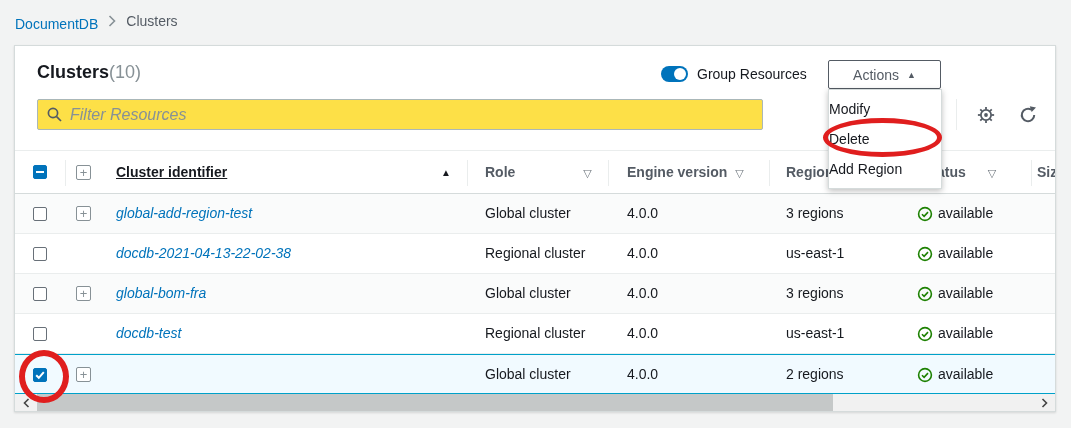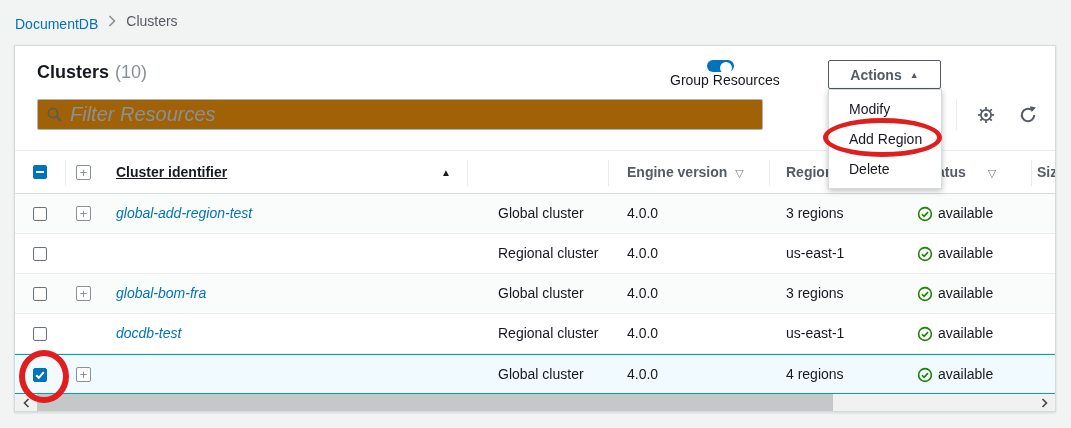--- a/index.html
+++ b/index.html
@@ -15,39 +15,39 @@
   .breadcrumb { position:absolute; left:15px; top:10px; display:flex; align-items:center; gap:10px; }
   .crumb-link { color:#0073bb; cursor:pointer;margin-top:6px; }
   .crumb-current { color:#545b64; }
   
   .card {
     position:absolute; left:14px; top:45px; width:1042px; height:367px;
     background:#fff; border:1px solid #d5dbdb; box-shadow:0 1px 2px rgba(0,0,0,.12);
     overflow:hidden;
   }
   .panel-title { font-size:18px; font-weight:bold; color:#16191f; }
-  .panel-count { font-size:18px; color:#879196; margin-left:6px; }
+  .panel-count { font-size:18px; color:#879196; }
   .title-row { position:absolute; left:22px; top:16px; }
   
-  .toggle-wrap { position:absolute; left:646px; top:14px; display:flex; align-items:center; height:28px;flex-direction:column; }
+  .toggle-wrap { position:absolute; left:646px; top:14px; display:flex; align-items:center; height:28px; }
   .toggle {
     width:27px; height:16px; border-radius:8px; background:#0073bb; position:relative; cursor:pointer;
   }
   .toggle .knob { position:absolute; right:2px; top:2px; width:12px; height:12px; border-radius:50%; background:#fff; }
   .toggle-label { margin-left:9px; color:#16191f; }
   
-  .btn { position:absolute; top:14px; height:29px; display:flex; align-items:center; justify-content:center; font-weight:bold; border-radius:2px; cursor:pointer; }
+  .btn { position:absolute; top:14px; height:29px; display:flex; align-items:center; justify-content:center; font-weight:normal; border-radius:2px; cursor:pointer; }
   .btn-actions { left:813px; width:113px; background:#fff; border:1px solid #545b64; color:#545b64; gap:8px; }
   .btn-actions .caret { font-size:9px; }
   .btn-create { left:930px; width:100px; background:#ec7211; color:#fff; border:1px solid #ec7211; }
   
   .filter-box { position:absolute; left:22px; top:53px; width:726px; height:31px; }
   .filter-box input {
     width:100%; height:100%; border:1px solid #aab7b8; border-radius:2px; padding:0 8px 0 32px;
-    font-family:"Liberation Sans", sans-serif; font-size:20px; color:#16191f; outline:none; background:#a16207;
+    font-family:"Liberation Sans", sans-serif; font-size:16px; color:#16191f; outline:none; background:#fde047;
   }
   .filter-box input::placeholder { color:#879196; font-style:italic; }
   .search-icon { position:absolute; left:9px; top:7px; pointer-events:none; }
   .tool-divider { position:absolute; left:941px; top:53px; width:1px; height:31px; background:#eaeded; }
   .icon-btn { position:absolute; top:59px; width:20px; height:20px; cursor:pointer; }
   .gear-pos { left:961px; } .refresh-pos { left:1003px; }
   
   .thead {
     position:absolute; left:0; top:104px; width:1042px; height:44px;
     border-top:1px solid #eaeded; border-bottom:1px solid #d5dbdb; background:#fff;
@@ -69,32 +69,32 @@
   }
   
   .rows { position:absolute; left:0; top:148px; width:1042px; }
   .trow { position:relative; height:40px; border-bottom:1px solid #eaeded; background:#fff; }
   .trow.group { background:#fafbfb; }
   .trow.selected { background:#f1faff; border-top:1px solid #00a1c9; border-bottom:1px solid #00a1c9; }
   .trow .cb { left:18px; top:13px; }
   .trow .expander { left:61px; top:12px; }
   .cell { position:absolute; top:0; line-height:39px; white-space:nowrap; color:#16191f; }
   .cell.link { color:#0073bb; cursor:pointer; }
-  .c-name { left:101px;font-style:italic; } .c-role { left:470px;margin-left:13px; } .c-eng { left:612px; }
+  .c-name { left:101px;font-style:italic; } .c-role { left:470px; } .c-eng { left:612px; }
   .c-reg { left:771px; } .c-status { left:923px; } .c-size { left:1022px;margin-left:32px; }
   .status-icon { position:absolute; left:902px; top:12px; }
   
   .h-name { left:101px; } .h-role { left:470px; } .h-eng { left:612px; }
   .h-reg { left:771px; } .h-status { left:908px; } .h-size { left:1022px; }
   
   .menu {
     position:absolute; left:813px; top:43px; width:114px; background:#fff;
     border:1px solid #d5dbdb; box-shadow:0 2px 6px rgba(0,0,0,.25); z-index:5; padding:4px 0;
   }
-  .menu-item { height:30px; line-height:30px; padding-left:20px; color:#16191f; cursor:pointer; }
+  .menu-item { height:30px; line-height:30px; color:#16191f; cursor:pointer; }
   
   .hscroll { position:absolute; left:0; top:348px; width:1040px; height:18px; background:#f1f1f1; }
   .hs-btn { position:absolute; top:0; width:22px; height:18px; background:#f1f1f1; display:flex; align-items:center; justify-content:center; cursor:pointer; }
   .hs-left { left:0; } .hs-right { right:0; }
   .hs-thumb { position:absolute; left:22px; top:0; width:796px; height:18px; background:#c5c8c8; cursor:grab; }
   
   .annot { position:absolute; border:5px solid #e01e1e; border-radius:50%; z-index:10; pointer-events:none; }
   .annot-delete { left:808px; top:72px; width:119px; height:39px; border-width:5px; }
   .annot-checkbox { left:4px; top:304px; width:50px; height:53px; border-width:6px; }
 </style>
@@ -159,20 +159,21 @@
     </svg>
   </div>
 
   <div class="thead">
     <span class="cb indeterminate" style="left:18px; top:14px;"></span>
     <span class="vdiv" style="left:50px;"></span>
     <span class="expander" style="left:61px; top:14px; position:absolute;">+</span>
     <span class="hcell dark h-name">Cluster identifier</span>
     <span class="sort-caret">▲</span>
     <span class="vdiv" style="left:452px;"></span>
+    <span class="hcell h-role"><span>Role</span><span class="filter-caret" style="margin-left:68px;">▽</span></span>
     <span class="vdiv" style="left:593px;"></span>
     <span class="hcell h-eng"><span>Engine version</span><span class="filter-caret">▽</span></span>
     <span class="vdiv" style="left:754px;"></span>
     <span class="hcell h-reg">Regions</span>
     <span class="vdiv" style="left:891px;"></span>
     <span class="hcell h-status"><span>Status</span><span class="filter-caret" style="margin-left:22px;">▽</span></span>
     <span class="vdiv" style="left:1016px;"></span>
     <span class="hcell h-size">Size</span>
   </div>
 
@@ -188,20 +189,21 @@
       <svg class="status-icon" width="16" height="16" viewBox="0 0 16 16">
           <circle cx="8" cy="8" r="6.4" fill="none" stroke="#1d8102" stroke-width="1.6"></circle>
           <polyline points="5,8.3 7.1,10.4 11,6.1" fill="none" stroke="#1d8102" stroke-width="1.6"></polyline>
         </svg>
       <span class="cell c-status">available</span>
       <span class="cell c-size">3 c</span>
     </div>
 
     <div class="trow">
       <span class="cb"></span>
+      <span class="cell link c-name">docdb-2021-04-13-22-02-38</span>
       <span class="cell c-role">Regional cluster</span>
       <span class="cell c-eng">4.0.0</span>
       <span class="cell c-reg">us-east-1</span>
       <svg class="status-icon" width="16" height="16" viewBox="0 0 16 16">
           <circle cx="8" cy="8" r="6.4" fill="none" stroke="#1d8102" stroke-width="1.6"></circle>
           <polyline points="5,8.3 7.1,10.4 11,6.1" fill="none" stroke="#1d8102" stroke-width="1.6"></polyline>
         </svg>
       <span class="cell c-status">available</span>
       <span class="cell c-size">0 In</span>
     </div>
@@ -237,21 +239,21 @@
 
     <div class="trow group selected">
       <span class="cb checked">
         <svg width="12" height="12" viewBox="0 0 12 12" style="position:absolute;left:0;top:0;">
             <polyline points="2.2,6.2 4.8,8.8 9.8,3.2" fill="none" stroke="#fff" stroke-width="2"></polyline>
           </svg>
       </span>
       <span class="expander">+</span>
       <span class="cell c-role">Global cluster</span>
       <span class="cell c-eng">4.0.0</span>
-      <span class="cell c-reg">4 regions</span>
+      <span class="cell c-reg">2 regions</span>
       <svg class="status-icon" width="16" height="16" viewBox="0 0 16 16">
           <circle cx="8" cy="8" r="6.4" fill="none" stroke="#1d8102" stroke-width="1.6"></circle>
           <polyline points="5,8.3 7.1,10.4 11,6.1" fill="none" stroke="#1d8102" stroke-width="1.6"></polyline>
         </svg>
       <span class="cell c-status">available</span>
       <span class="cell c-size">9 c</span>
     </div>
   </div>
 
   <div class="hscroll">
@@ -263,19 +265,19 @@
     <div class="hs-thumb"></div>
     <div class="hs-btn hs-right">
       <svg width="7" height="10" viewBox="0 0 7 10">
           <polyline points="1.5,1 5.5,5 1.5,9" fill="none" stroke="#444" stroke-width="1.6"></polyline>
         </svg>
     </div>
   </div>
 
   <div class="menu">
     <div class="menu-item">Modify</div>
+    <div class="menu-item">Delete</div>
     <div class="menu-item">Add Region</div>
-    <div class="menu-item">Delete</div>
   </div>
 
   <div class="annot annot-delete"></div>
   <div class="annot annot-checkbox"></div>
 </div>
 
 </body></html>

